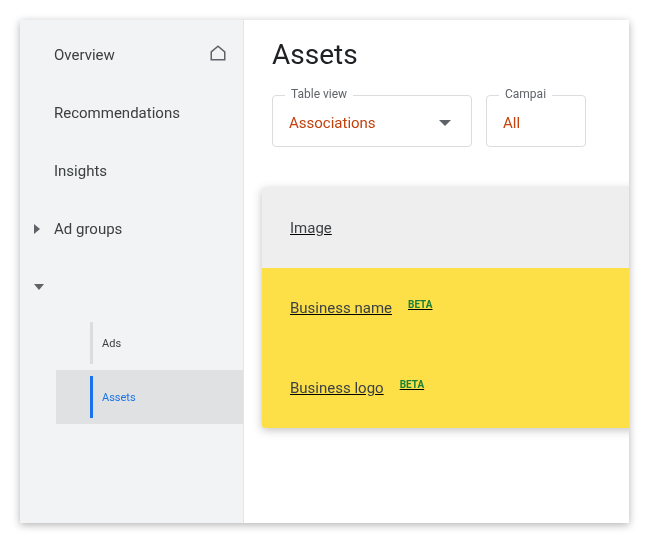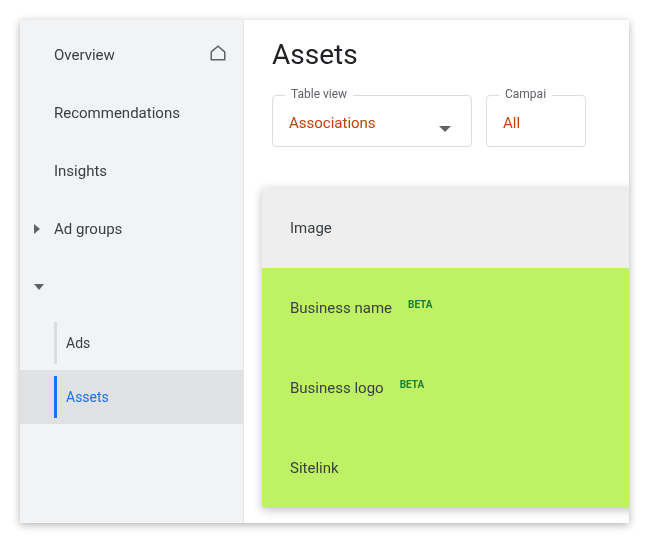--- a/index.html
+++ b/index.html
@@ -48,24 +48,25 @@
     }
     .nav-item .home {
       margin-left: auto;
       color: #5f6368;
     }
     .sub-item {
       height: 54px;
       display: flex;
       align-items: center;
       padding-left: 46px;
-      font-size: 14px;
+      font-size: 11px;
       color: #3c4043;
       position: relative;
       cursor: pointer;
+      margin-left: 36px;
     }
     .sub-item::before {
       content: '';
       position: absolute;
       left: 34px;
       top: 6px;
       bottom: 6px;
       width: 3px;
       background: #dadce0;
     }
@@ -94,21 +95,21 @@
       display: flex;
       gap: 14px;
     }
     .fieldset {
       position: relative;
       border: 1px solid #dadce0;
       border-radius: 4px;
       padding: 18px 20px 14px 16px;
       min-width: 200px;
       display: flex;
-      align-items: flex-end;
+      align-items: center;
       justify-content: space-between;
     }
     .fieldset.narrow { min-width: 100px; }
     .legend {
       position: absolute;
       top: -9px;
       left: 12px;
       background: #fff;
       padding: 0 6px;
       font-size: 12px;
@@ -123,24 +124,25 @@
       border-left: 6px solid transparent;
       border-right: 6px solid transparent;
       border-top: 6px solid #5f6368;
       margin-left: 20px;
     }
     .dropdown {
       position: absolute;
       top: 168px;
       left: 18px;
       width: 380px;
-      background: #bef264;
+      background: #fde047;
       box-shadow: 0 2px 10px rgba(0,0,0,0.25);
       border-radius: 3px;
       z-index: 10;
+      text-decoration: underline;
     }
     .dd-item {
       height: 80px;
       display: flex;
       align-items: center;
       padding: 0 28px;
       font-size: 15px;
       color: #3c4043;
       cursor: pointer;
     }
@@ -208,18 +210,15 @@
         <span>Image</span>
       </div>
       <div class="dd-item">
         <span>Business name</span>
         <span class="beta">BETA</span>
       </div>
       <div class="dd-item">
         <span>Business logo</span>
         <span class="beta">BETA</span>
       </div>
-      <div class="dd-item">
-        <span>Sitelink</span>
-      </div>
     </div>
   </div>
 </div>
 
 </body></html>

